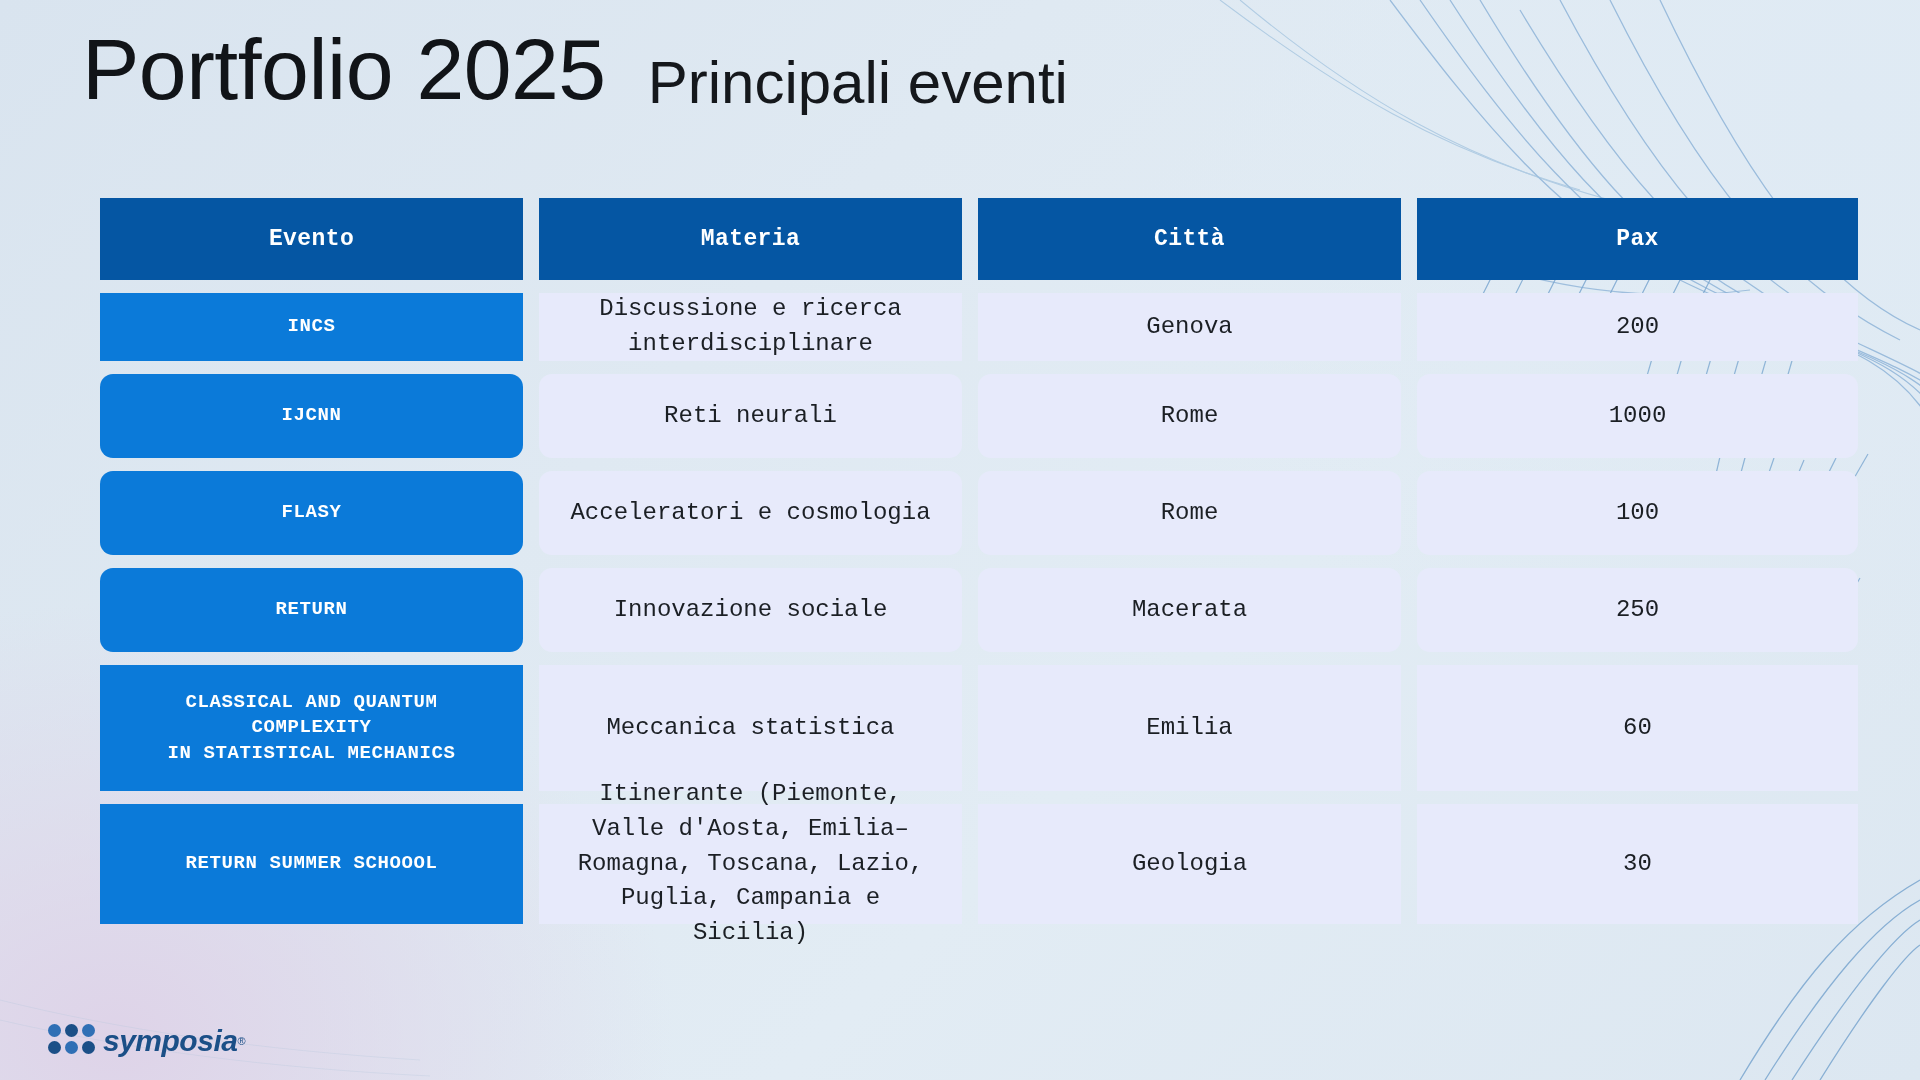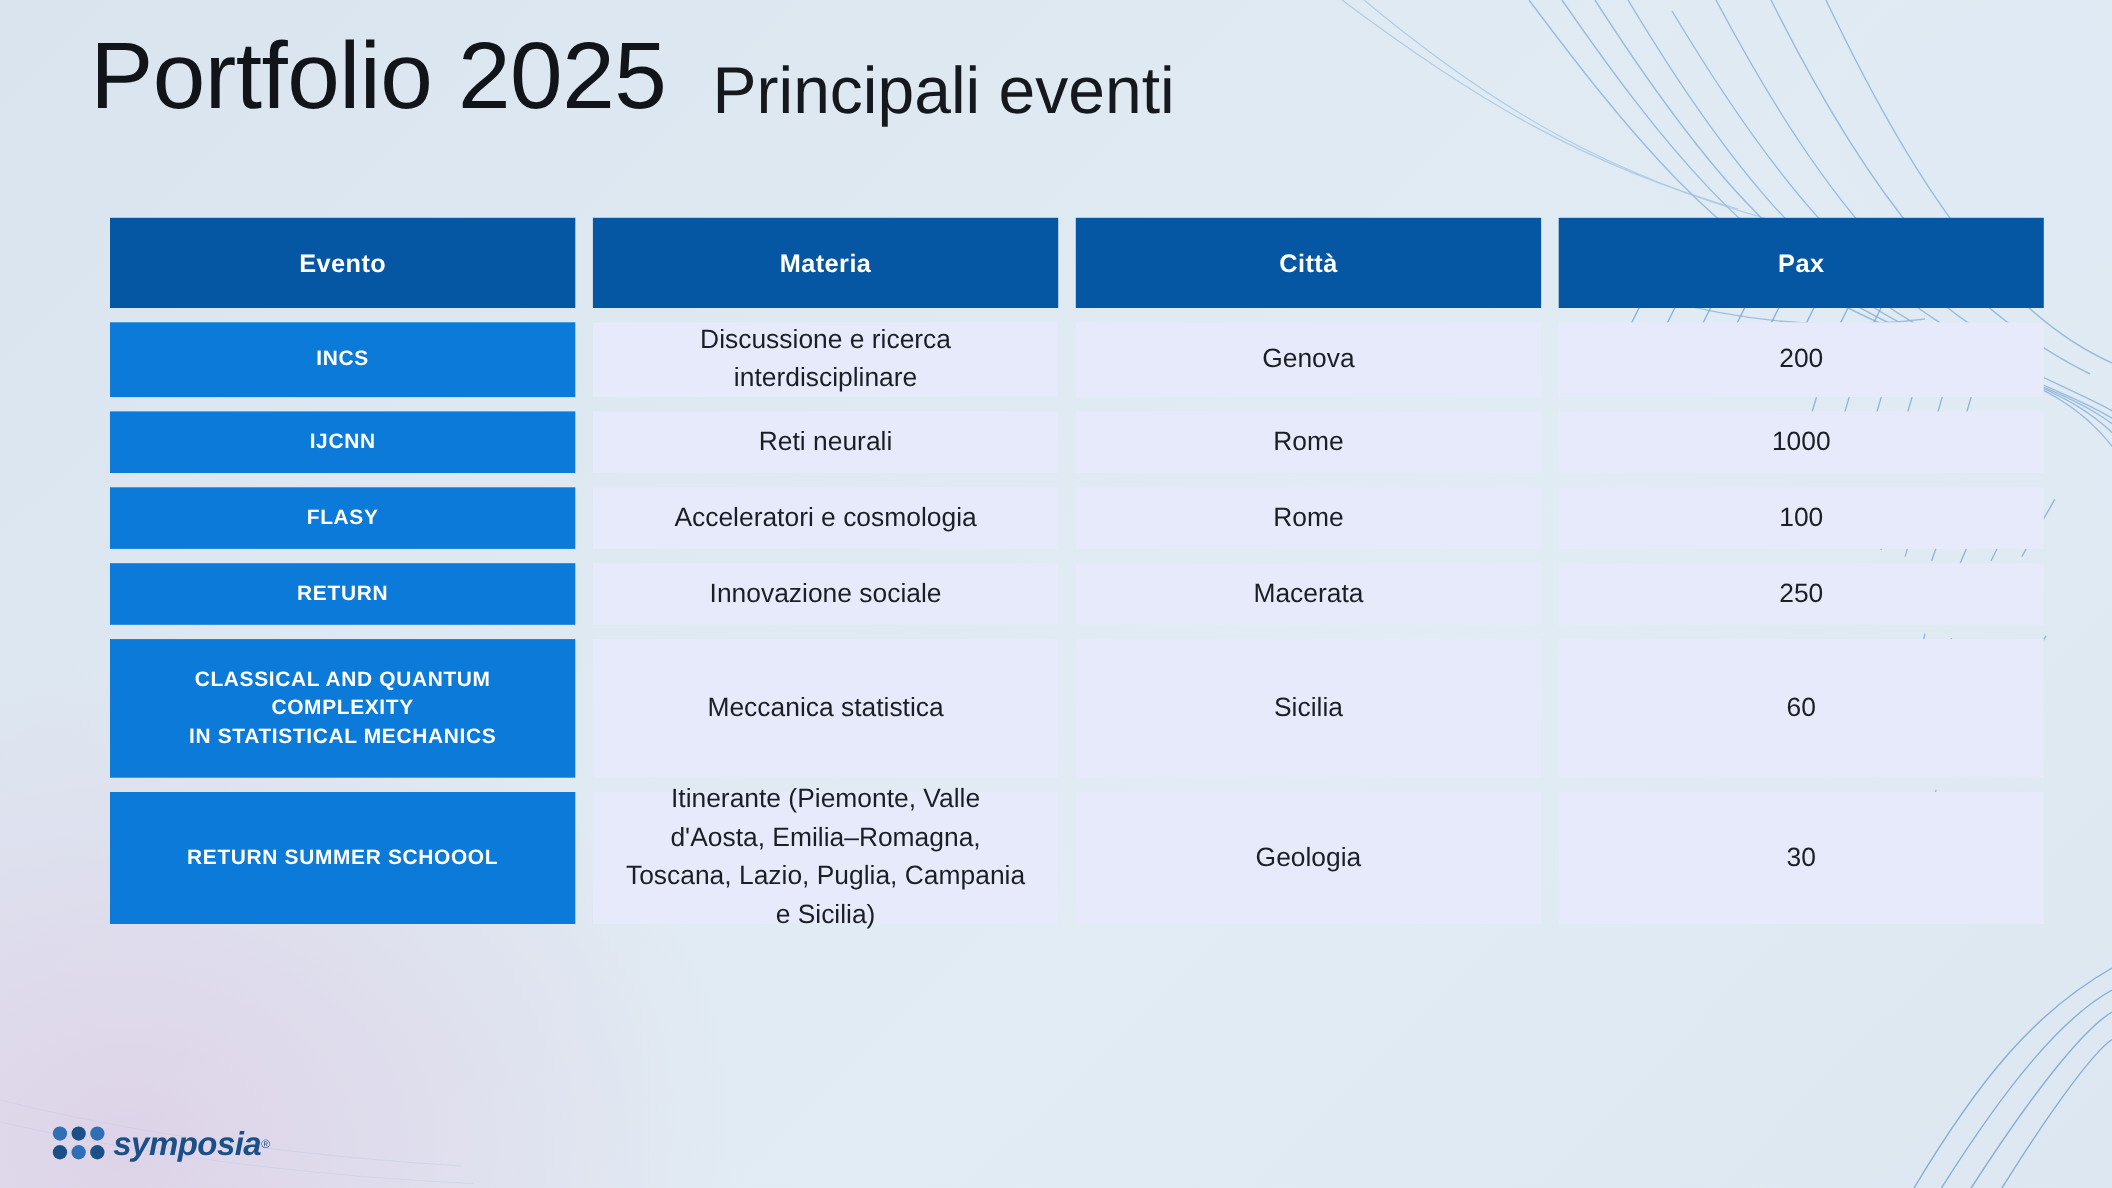--- a/index.html
+++ b/index.html
@@ -84,20 +84,21 @@
     grid-template-columns: 423px 423px 423px 441px;
     gap: 16px;
   }
   .cell {
     display: flex;
     align-items: center;
     justify-content: center;
     text-align: center;
     box-sizing: border-box;
     padding: 10px 30px;
+    font-family: Liberation Mono, monospace;
   }
 
   .head-cell {
     background: #0556a3;
     color: #ffffff;
     font-size: 23px;
     font-weight: bold;
     letter-spacing: .4px;
     height: 82px;
   }
@@ -111,21 +112,21 @@
     line-height: 1.35;
   }
   .row-body .val {
     background: #e7eafb;
     color: #1b1f24;
     font-size: 24px;
     line-height: 1.45;
   }
 
   .h-small { height: 68px; }
-  .h-med   { height: 56px; }
+  .h-med   { height: 84px; border-radius: 13px; }
   .h-tall  { height: 126px; }
   .h-xtall { height: 120px; }
 
   
   .logo {
     position: absolute;
     left: 48px;
     bottom: 22px;
     display: flex;
     gap: 8px;
@@ -268,21 +269,21 @@
       <div class="cell evt h-med">RETURN</div>
       <div class="cell val h-med">Innovazione sociale</div>
       <div class="cell val h-med">Macerata</div>
       <div class="cell val h-med">250</div>
     </div>
 
     <div class="row row-body">
       <div class="cell evt h-tall" style="white-space:pre-line">CLASSICAL AND QUANTUM COMPLEXITY
 IN STATISTICAL MECHANICS</div>
       <div class="cell val h-tall">Meccanica statistica</div>
-      <div class="cell val h-tall">Sicilia</div>
+      <div class="cell val h-tall">Emilia</div>
       <div class="cell val h-tall">60</div>
     </div>
 
     <div class="row row-body">
       <div class="cell evt h-xtall">RETURN SUMMER SCHOOOL</div>
       <div class="cell val h-xtall">Itinerante (Piemonte, Valle d'Aosta, Emilia–Romagna, Toscana, Lazio, Puglia, Campania e Sicilia)</div>
       <div class="cell val h-xtall">Geologia</div>
       <div class="cell val h-xtall">30</div>
     </div>
 

